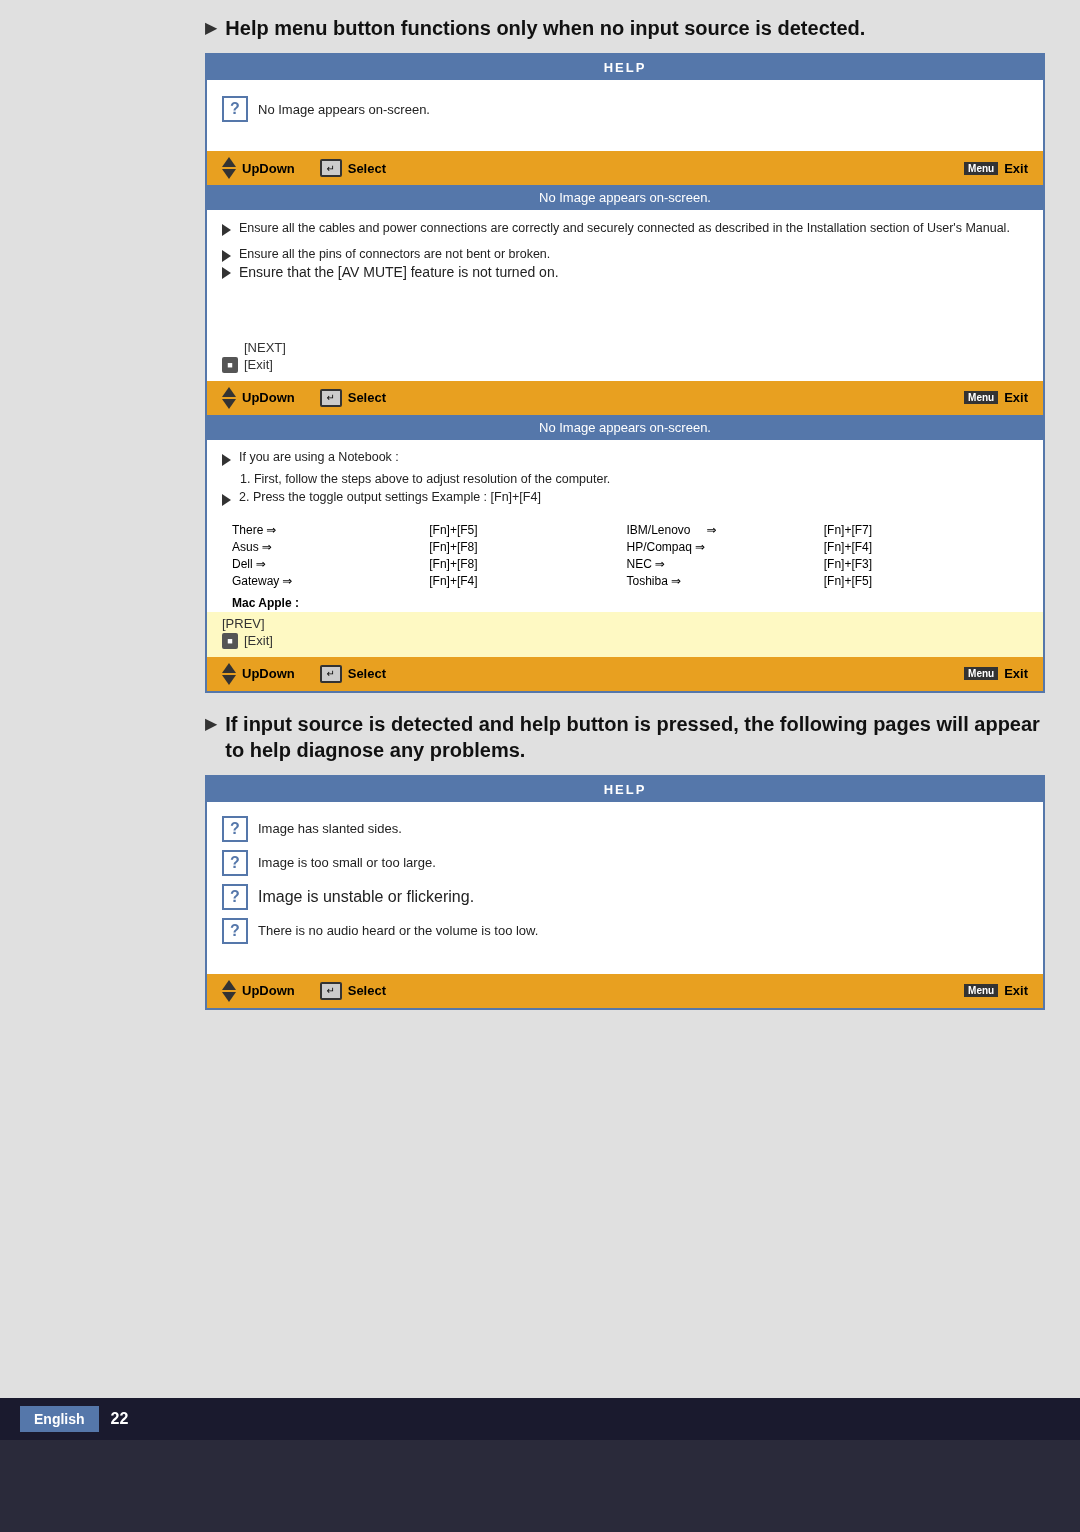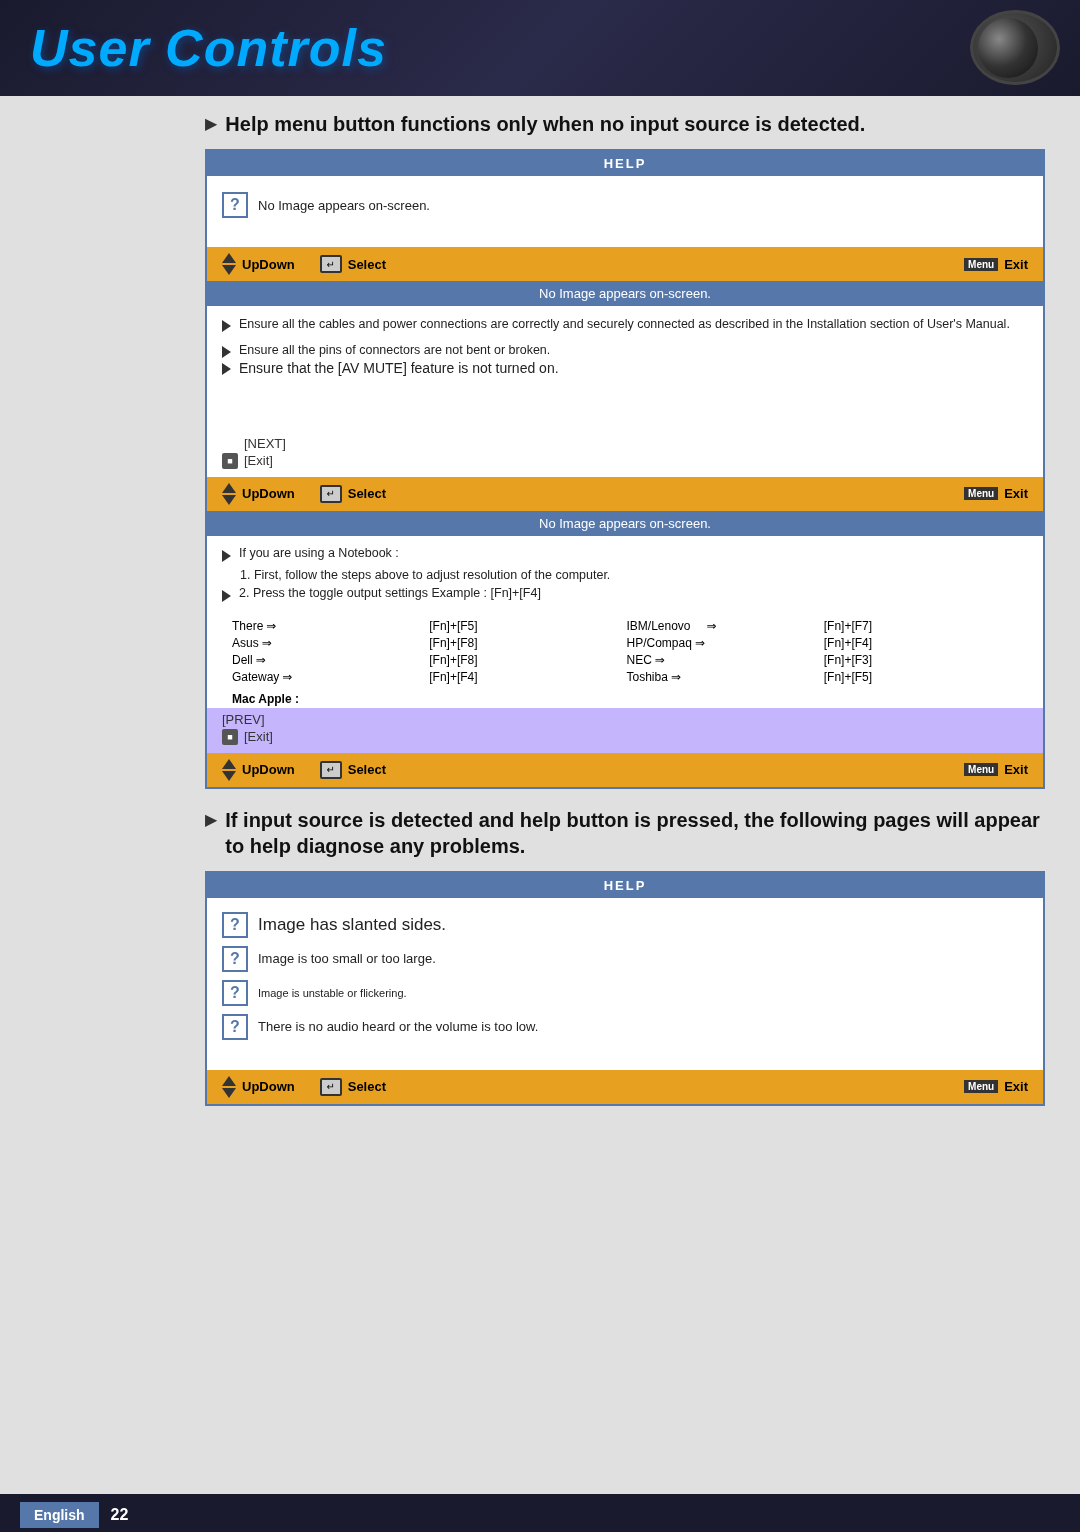--- a/index.html
+++ b/index.html
@@ -51,24 +51,20 @@
       font-size: 13px;
       color: #333;
       line-height: 1.5;
     }
   </style>
 </head>
 <body>
 
 <div style="width:1080px; min-height:1532px; background:#2a2a3a; position:relative;">
 
-  <div class="header">
-    <div class="header-title">User Controls</div>
-    <div class="header-logo"></div>
-  </div>
 
   <div style="background:#e0e0e0; padding:15px 20px 80px 20px; position:relative; min-height:1440px;">
 
 
     <div style="margin-left:185px; margin-right:15px; display:flex; align-items:flex-start; margin-bottom:12px;">
       <span style="color:#333; font-size:16px; margin-right:8px; margin-top:3px; flex-shrink:0;">▶</span>
       <div style="font-size:20px; font-weight:bold; color:#111; line-height:1.3;">Help menu button functions only when no input source is detected.</div>
     </div>
 
     <div style="margin-left:185px; margin-right:15px; border:2px solid #5577aa; background:#fff; margin-bottom:0;">
@@ -200,21 +196,21 @@
           <span>Toshiba</span>
           <span>⇒</span>
         </div>
         <div>[Fn]+[F5]</div>
       </div>
 
       <div style="padding:4px 25px 2px 25px; background:#fff; font-size:12px;">
         <span style="font-weight:bold;">Mac Apple :</span>
       </div>
 
-      <div style="padding:4px 15px 4px 15px; background:#c4b5fd;">
+      <div style="padding:4px 15px 4px 15px; background:#fef9c3;">
         <div style="font-size:13px; color:#333; margin-bottom:2px;">[PREV]</div>
         <div style="display:flex; align-items:center; margin-bottom:4px;">
           <div style="width:16px; height:16px; background:#555; color:#fff; font-size:9px; display:flex; align-items:center; justify-content:center; margin-right:6px; border-radius:2px;">■</div>
           <span style="font-size:13px; color:#333;">[Exit]</span>
         </div>
       </div>
 
       <div style="background:#e8a020; display:flex; align-items:center; padding:6px 15px; gap:25px;">
         <div style="display:flex; align-items:center; gap:6px;">
           <div style="display:flex; flex-direction:column; gap:2px;">
@@ -237,29 +233,29 @@
     <div style="margin-left:185px; margin-right:15px; display:flex; align-items:flex-start; margin-top:18px; margin-bottom:12px;">
       <span style="color:#333; font-size:16px; margin-right:8px; margin-top:3px; flex-shrink:0;">▶</span>
       <div style="font-size:20px; font-weight:bold; color:#111; line-height:1.3;">If input source is detected and help button is pressed, the following pages will appear to help diagnose any problems.</div>
     </div>
 
     <div style="margin-left:185px; margin-right:15px; border:2px solid #5577aa; background:#fff; margin-bottom:10px;">
       <div style="background:#5577aa; color:#fff; text-align:center; padding:5px; font-size:13px; font-weight:bold; letter-spacing:2px;">HELP</div>
       <div style="padding:10px 15px 8px 15px;">
         <div style="display:flex; align-items:center; padding:4px 0;">
           <div style="width:26px; height:26px; border:2px solid #5577aa; color:#5577aa; font-weight:bold; font-size:16px; display:flex; align-items:center; justify-content:center; margin-right:10px; flex-shrink:0;">?</div>
-          <span style="font-size:17px; color:#222;">Image has slanted sides.</span>
+          <span style="font-size:13px; color:#222;">Image has slanted sides.</span>
         </div>
         <div style="display:flex; align-items:center; padding:4px 0;">
           <div style="width:26px; height:26px; border:2px solid #5577aa; color:#5577aa; font-weight:bold; font-size:16px; display:flex; align-items:center; justify-content:center; margin-right:10px; flex-shrink:0;">?</div>
           <span style="font-size:13px; color:#222;">Image is too small or too large.</span>
         </div>
         <div style="display:flex; align-items:center; padding:4px 0;">
           <div style="width:26px; height:26px; border:2px solid #5577aa; color:#5577aa; font-weight:bold; font-size:16px; display:flex; align-items:center; justify-content:center; margin-right:10px; flex-shrink:0;">?</div>
-          <span style="font-size:11px; color:#222;">Image is unstable or flickering.</span>
+          <span style="font-size:16px; color:#222;">Image is unstable or flickering.</span>
         </div>
         <div style="display:flex; align-items:center; padding:4px 0;">
           <div style="width:26px; height:26px; border:2px solid #5577aa; color:#5577aa; font-weight:bold; font-size:16px; display:flex; align-items:center; justify-content:center; margin-right:10px; flex-shrink:0;">?</div>
           <span style="font-size:13px; color:#222;">There is no audio heard or the volume is too low.</span>
         </div>
         <div style="height:18px;"></div>
       </div>
 
       <div style="background:#e8a020; display:flex; align-items:center; padding:6px 15px; gap:25px;">
         <div style="display:flex; align-items:center; gap:6px;">

